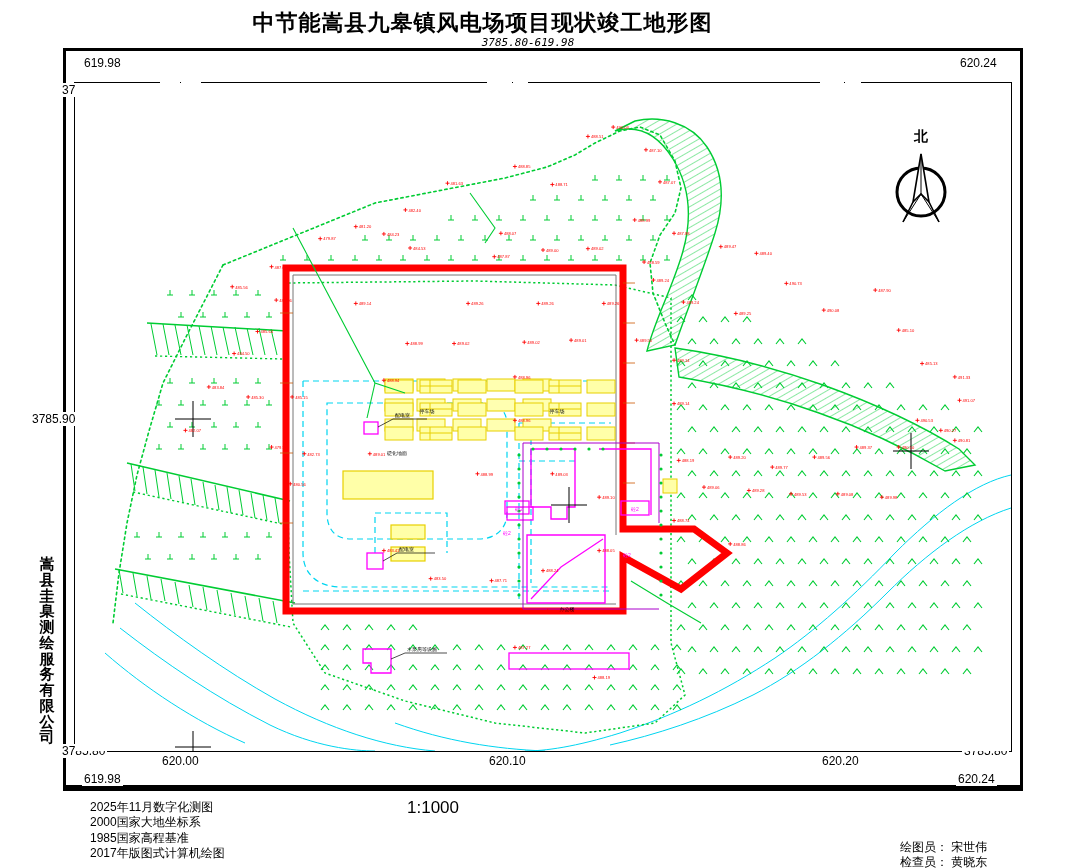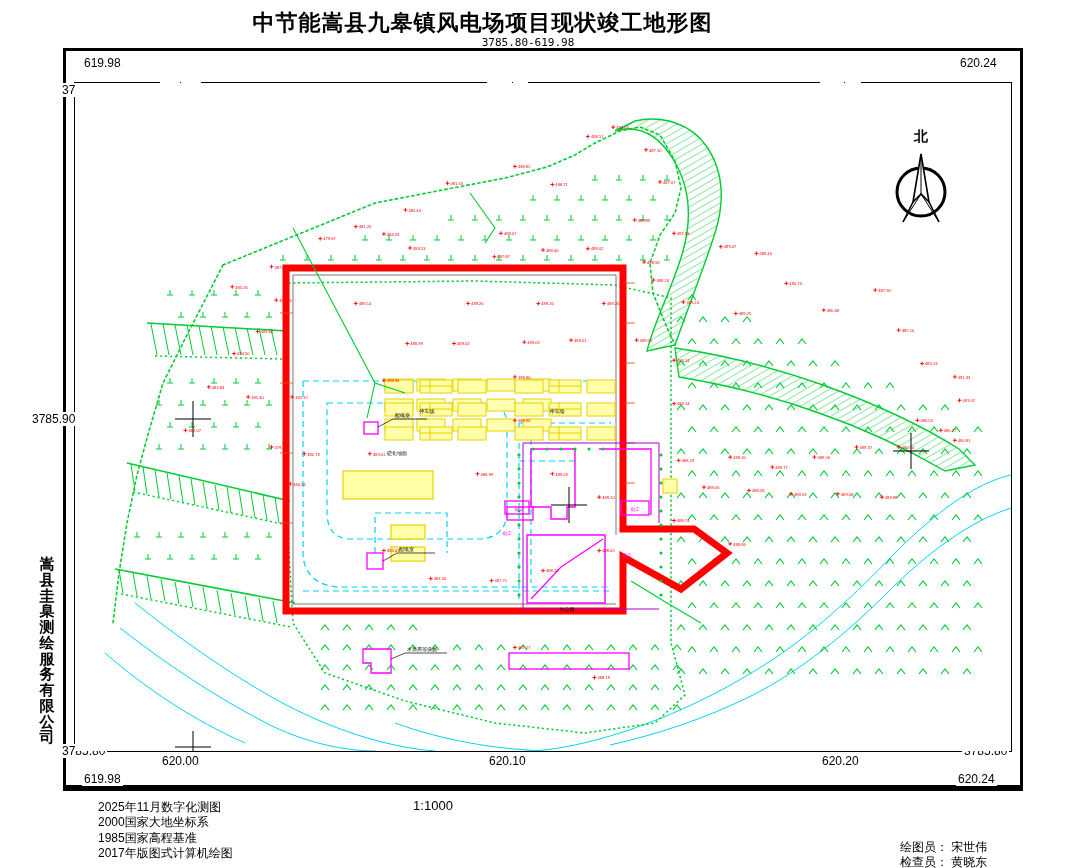--- a/index.html
+++ b/index.html
@@ -6,21 +6,21 @@
   html,body{margin:0;padding:0;background:#ffffff;}
   body{width:1086px;height:868px;position:relative;overflow:hidden;
        font-family:"Liberation Sans","DejaVu Sans",sans-serif;color:#000;}
 
   #sheet{position:absolute;left:0;top:0;width:1086px;height:868px;}
 
   
   .title-main{position:absolute;left:0;top:8px;width:965px;text-align:center;
       font-size:22px;font-weight:bold;letter-spacing:1px;}
   .title-sub{position:absolute;left:0;top:36px;width:1056px;text-align:center;
-      font-size:11px;font-family:"DejaVu Sans Mono","Liberation Mono",monospace;}
+      font-size:11px;font-family:"DejaVu Sans Mono","Liberation Mono",monospace;font-style:italic;}
 
   
   .frame-outer{position:absolute;left:63px;top:48px;width:960px;height:740px;
       border:3px solid #000;box-sizing:border-box;}
   .frame-inner{position:absolute;left:74px;top:82px;width:938px;height:670px;
       border:1px solid #000;box-sizing:border-box;}
 
   
   .gtick-v{position:absolute;width:1px;background:#000;}
   .gtick-h{position:absolute;height:1px;background:#000;}
@@ -42,26 +42,26 @@
   .north .lbl{position:absolute;left:0;top:0;width:86px;text-align:center;
       font-size:14px;font-weight:bold;}
 
   
   .vert-company{position:absolute;left:34px;top:556px;width:26px;
       font-size:15px;font-weight:bold;line-height:1.05;text-align:center;
       letter-spacing:0;}
   .vert-company span{display:block;}
 
   
-  .footer-left{position:absolute;left:98px;top:800px;font-size:12px;
+  .footer-left{position:absolute;left:90px;top:800px;font-size:12px;
      line-height:1.28;white-space:nowrap;}
   .footer-right{position:absolute;left:900px;top:800px;font-size:12px;
      line-height:1.28;white-space:nowrap;margin-top:40px;}
   .scale-lbl{position:absolute;left:0;top:798px;width:866px;text-align:center;
-     font-size:13px;}
+     font-size:17px;}
   .footer-rule{position:absolute;left:63px;top:788px;width:960px;height:3px;background:#000;}
 
   .ptlabel{fill:#ff0000;font-size:4.1px;font-family:"Liberation Sans",sans-serif;}
   .bldglabel{fill:#ff00ff;font-size:5px;font-family:"Liberation Sans",sans-serif;}
   .areaLabel{fill:#000;font-size:5px;}
 </style>
 </head>
 <body>
 
 <div id="sheet">

